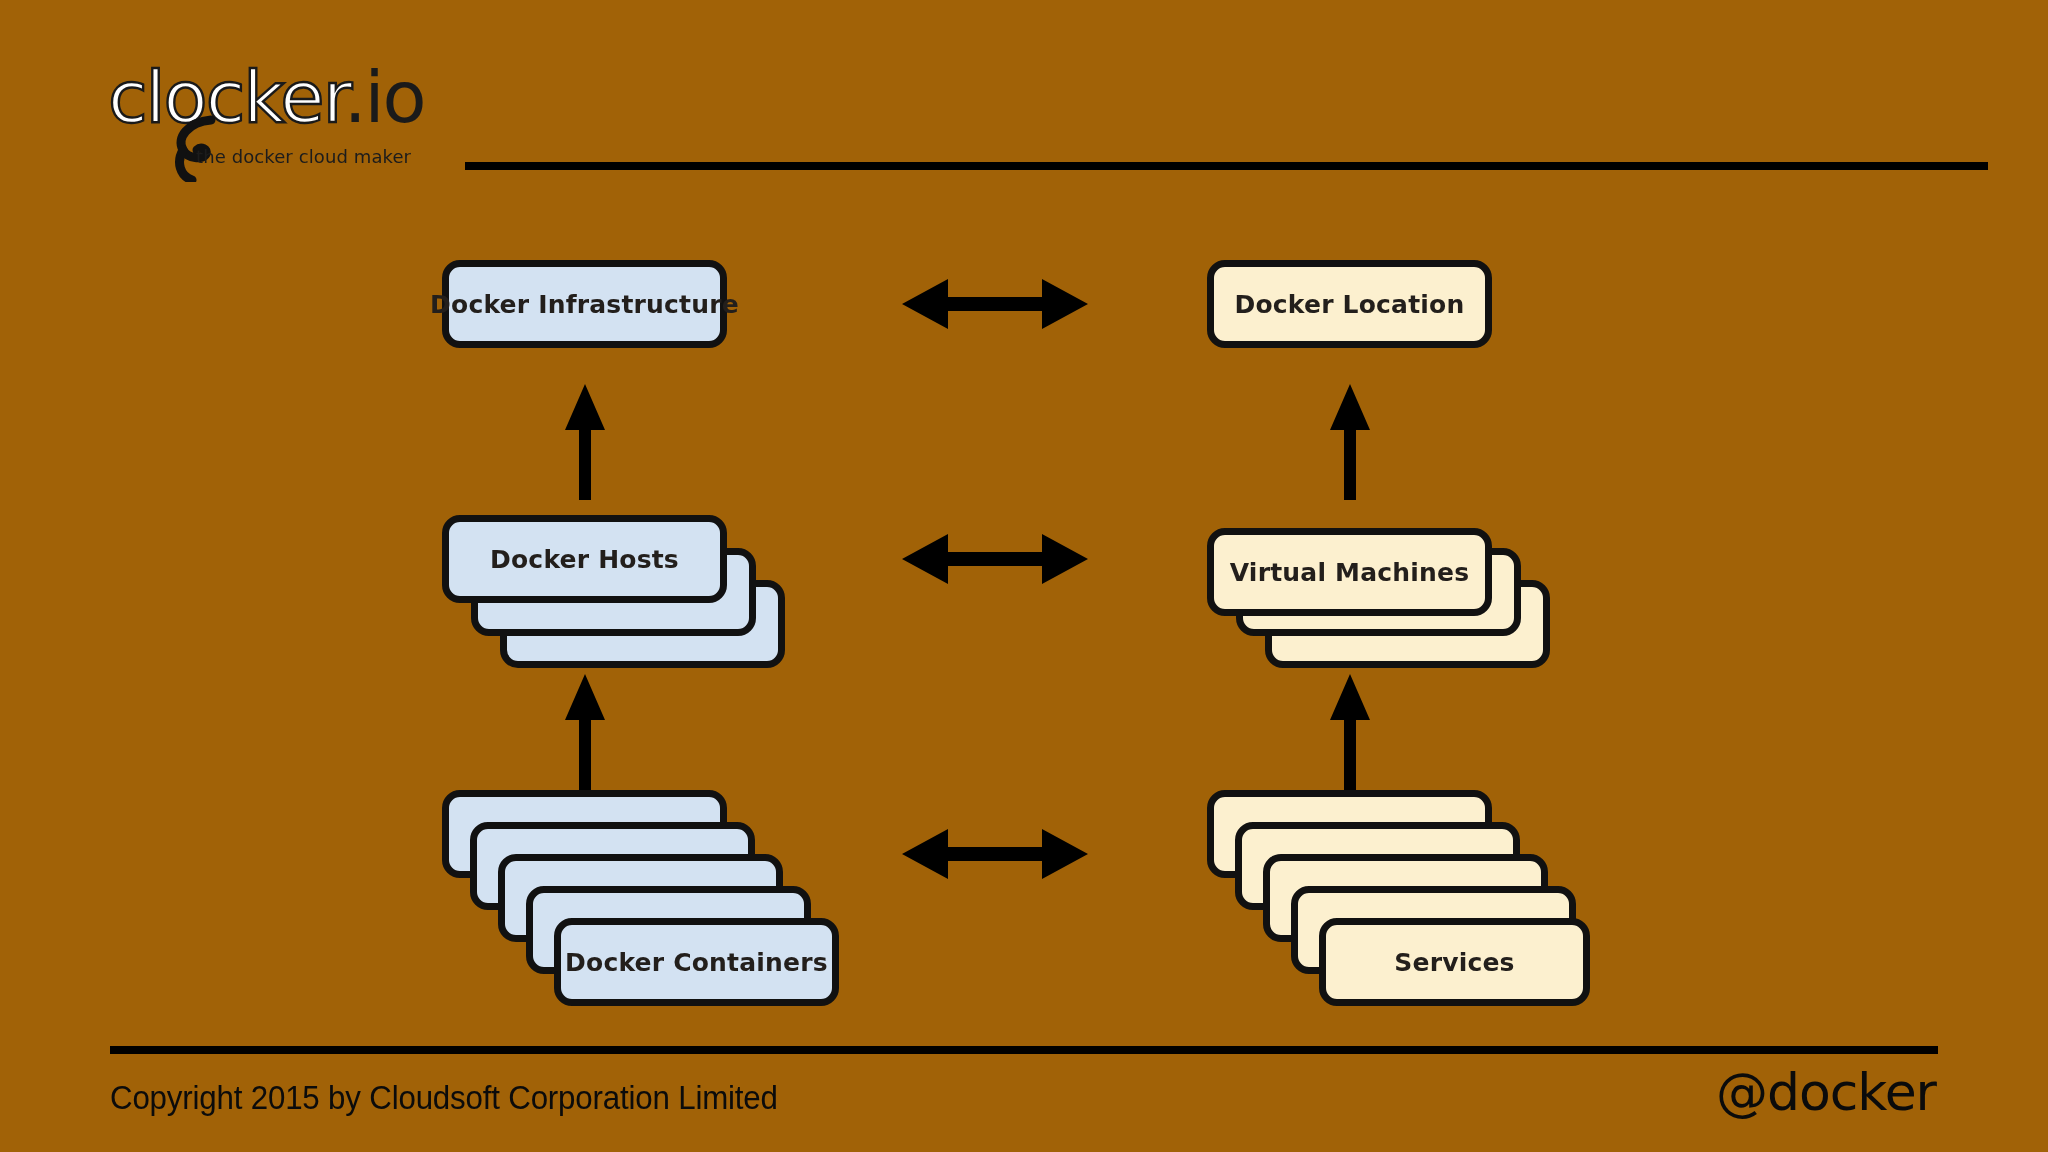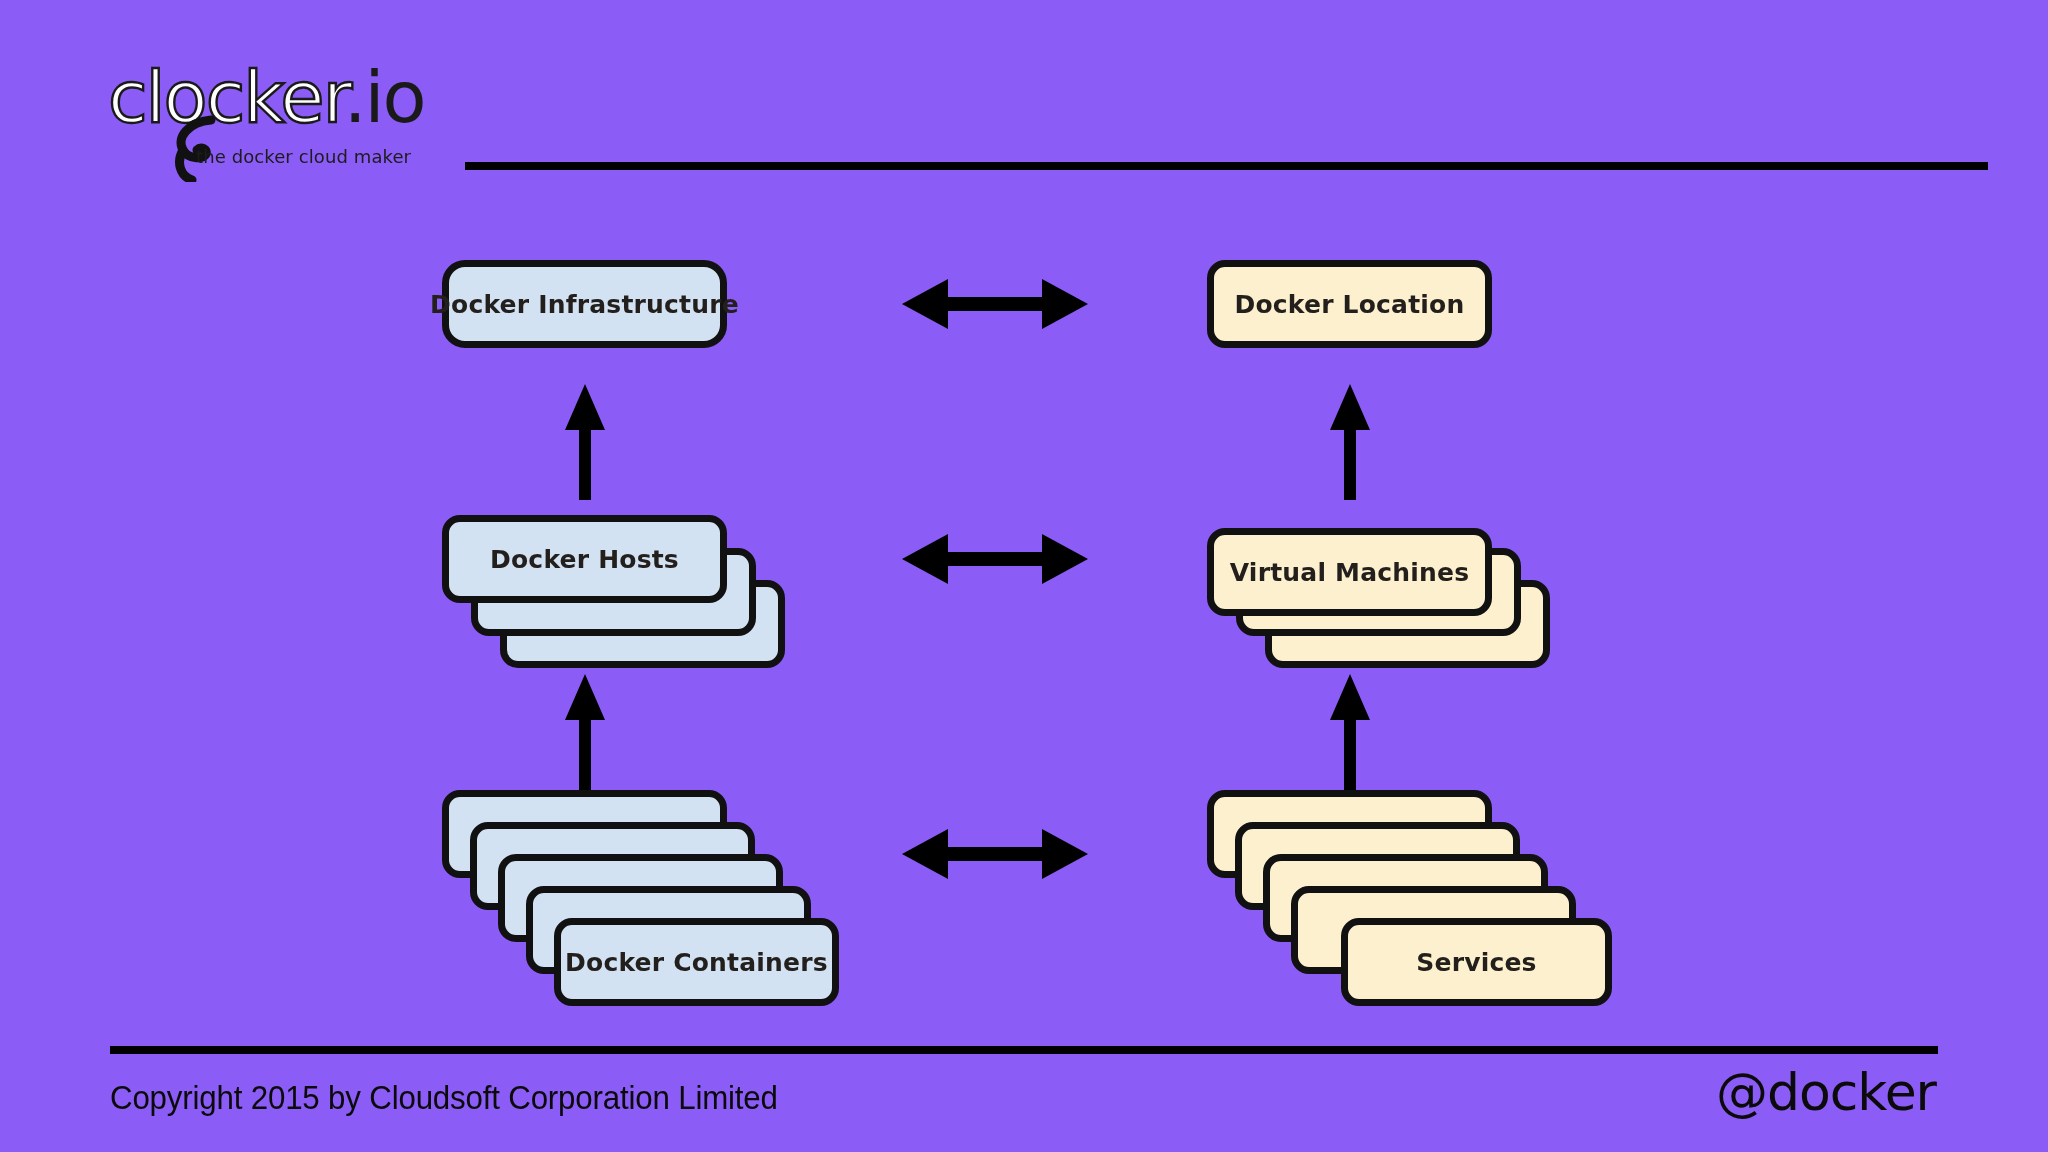--- a/index.html
+++ b/index.html
@@ -12,21 +12,21 @@
     height: 1152px;
     position: relative;
     overflow: hidden;
     font-family: "Liberation Sans", sans-serif;
     -webkit-font-smoothing: antialiased;
   }
 
   .slide {
     position: absolute;
     inset: 0;
-    background: #8b5cf6;
+    background: #a16207;
   }
 
   
   .logo-block {
     position: absolute;
     left: 108px;
     top: 58px;
     width: 340px;
     height: 120px;
   }
@@ -189,21 +189,21 @@
       <path d="M13 38 C 6 50, 10 64, 22 68" fill="none" stroke="#111111" stroke-width="9" stroke-linecap="round"></path>
     </svg>
 
     <div class="logo-tagline">the docker cloud maker</div>
   </div>
 
   <div class="title-rule"></div>
 
   <div class="diagram">
 
-    <div class="node blue" style="left:442px; top:70px; width:285px; height:88px;border-radius:23px;">
+    <div class="node blue" style="left:442px; top:70px; width:285px; height:88px;">
       <span>Docker Infrastructure</span>
     </div>
 
     <div class="stack" style="left:442px; top:600px; width:400px; height:215px;">
       <div class="node blue" style="left:0px; top:0px; width:285px; height:88px;"></div>
       <div class="node blue" style="left:28px; top:32px; width:285px; height:88px;"></div>
       <div class="node blue" style="left:56px; top:64px; width:285px; height:88px;"></div>
       <div class="node blue" style="left:84px; top:96px; width:285px; height:88px;"></div>
       <div class="node blue" style="left:112px; top:128px; width:285px; height:88px;">
         <span>Docker Containers</span>
@@ -228,21 +228,21 @@
       <div class="node cream" style="left:0px; top:0px; width:285px; height:88px;margin-top:13px;">
         <span>Virtual Machines</span>
       </div>
     </div>
 
     <div class="stack" style="left:1207px; top:600px; width:400px; height:215px;">
       <div class="node cream" style="left:0px; top:0px; width:285px; height:88px;"></div>
       <div class="node cream" style="left:28px; top:32px; width:285px; height:88px;"></div>
       <div class="node cream" style="left:56px; top:64px; width:285px; height:88px;"></div>
       <div class="node cream" style="left:84px; top:96px; width:285px; height:88px;"></div>
-      <div class="node cream" style="left:112px; top:128px; width:271px; height:88px;margin-left:22px;">
+      <div class="node cream" style="left:112px; top:128px; width:271px; height:88px;">
         <span>Services</span>
       </div>
     </div>
 
     <svg class="arrow-v" viewBox="0 0 46 120" style="left:562px; top:192px;">
       <polygon points="23,2 43,48 29,48 29,118 17,118 17,48 3,48" fill="#000000"></polygon>
     </svg>
     <svg class="arrow-v" viewBox="0 0 46 120" style="left:562px; top:482px;">
       <polygon points="23,2 43,48 29,48 29,118 17,118 17,48 3,48" fill="#000000"></polygon>
     </svg>

